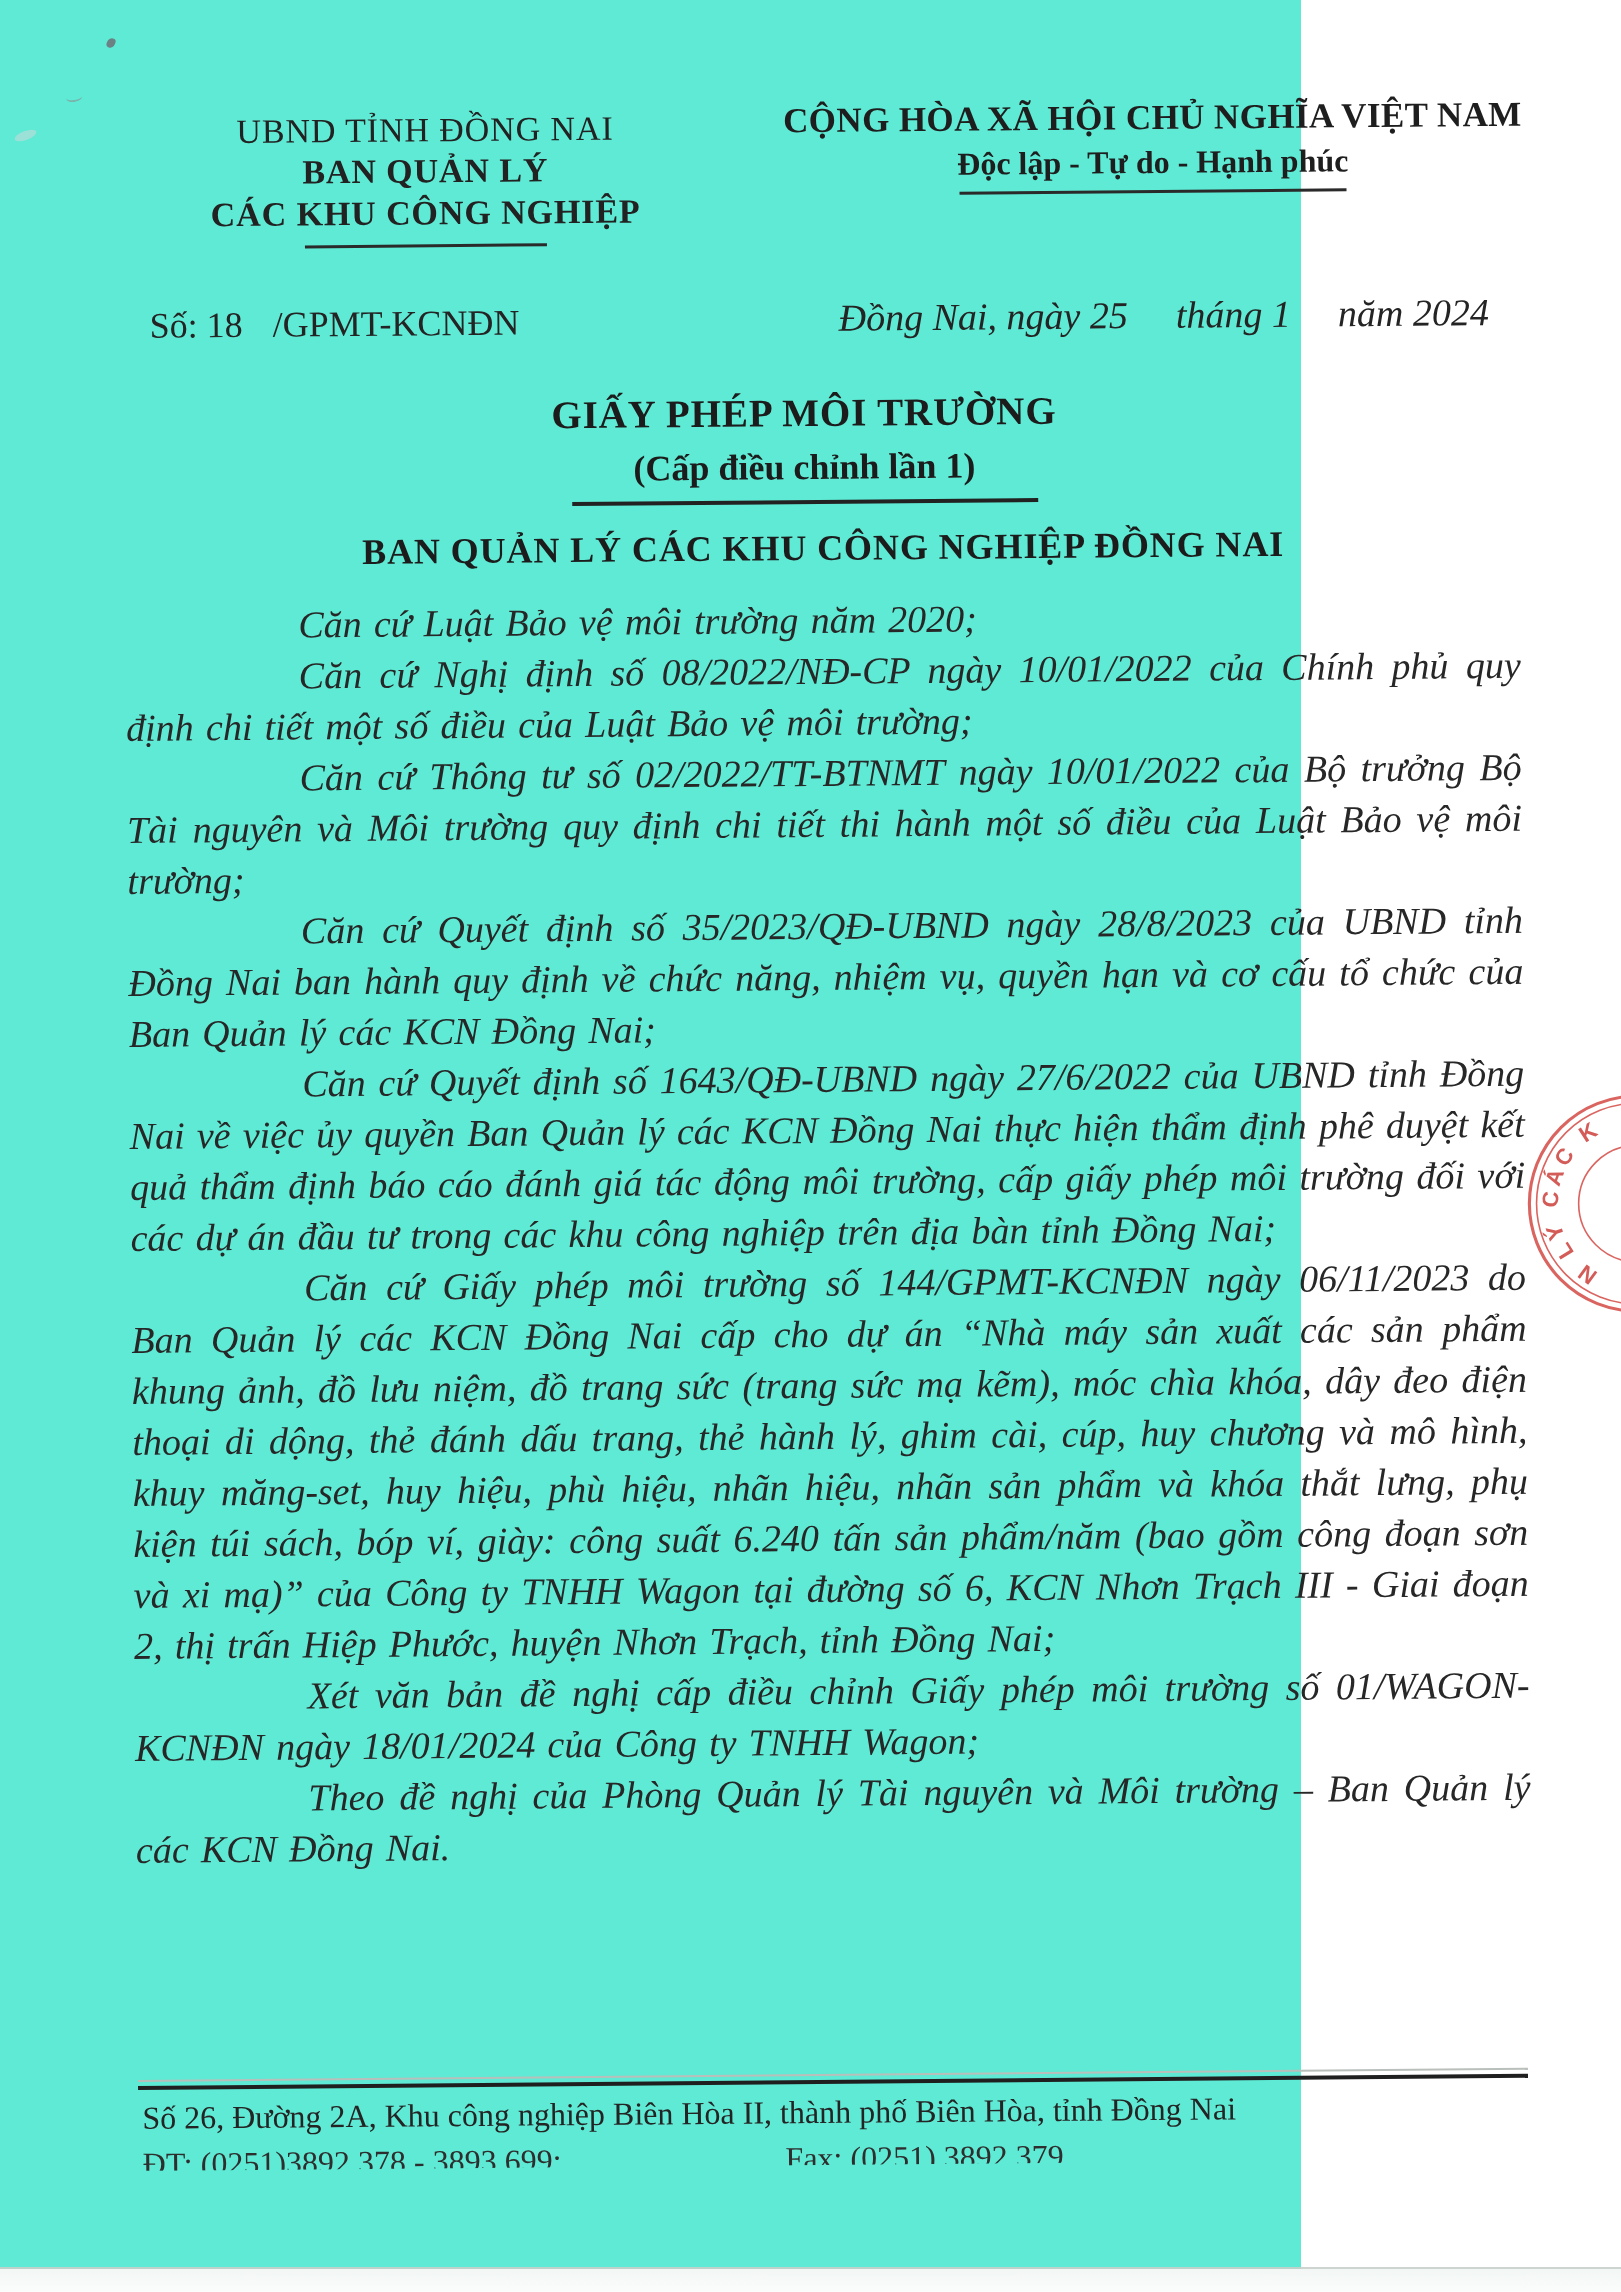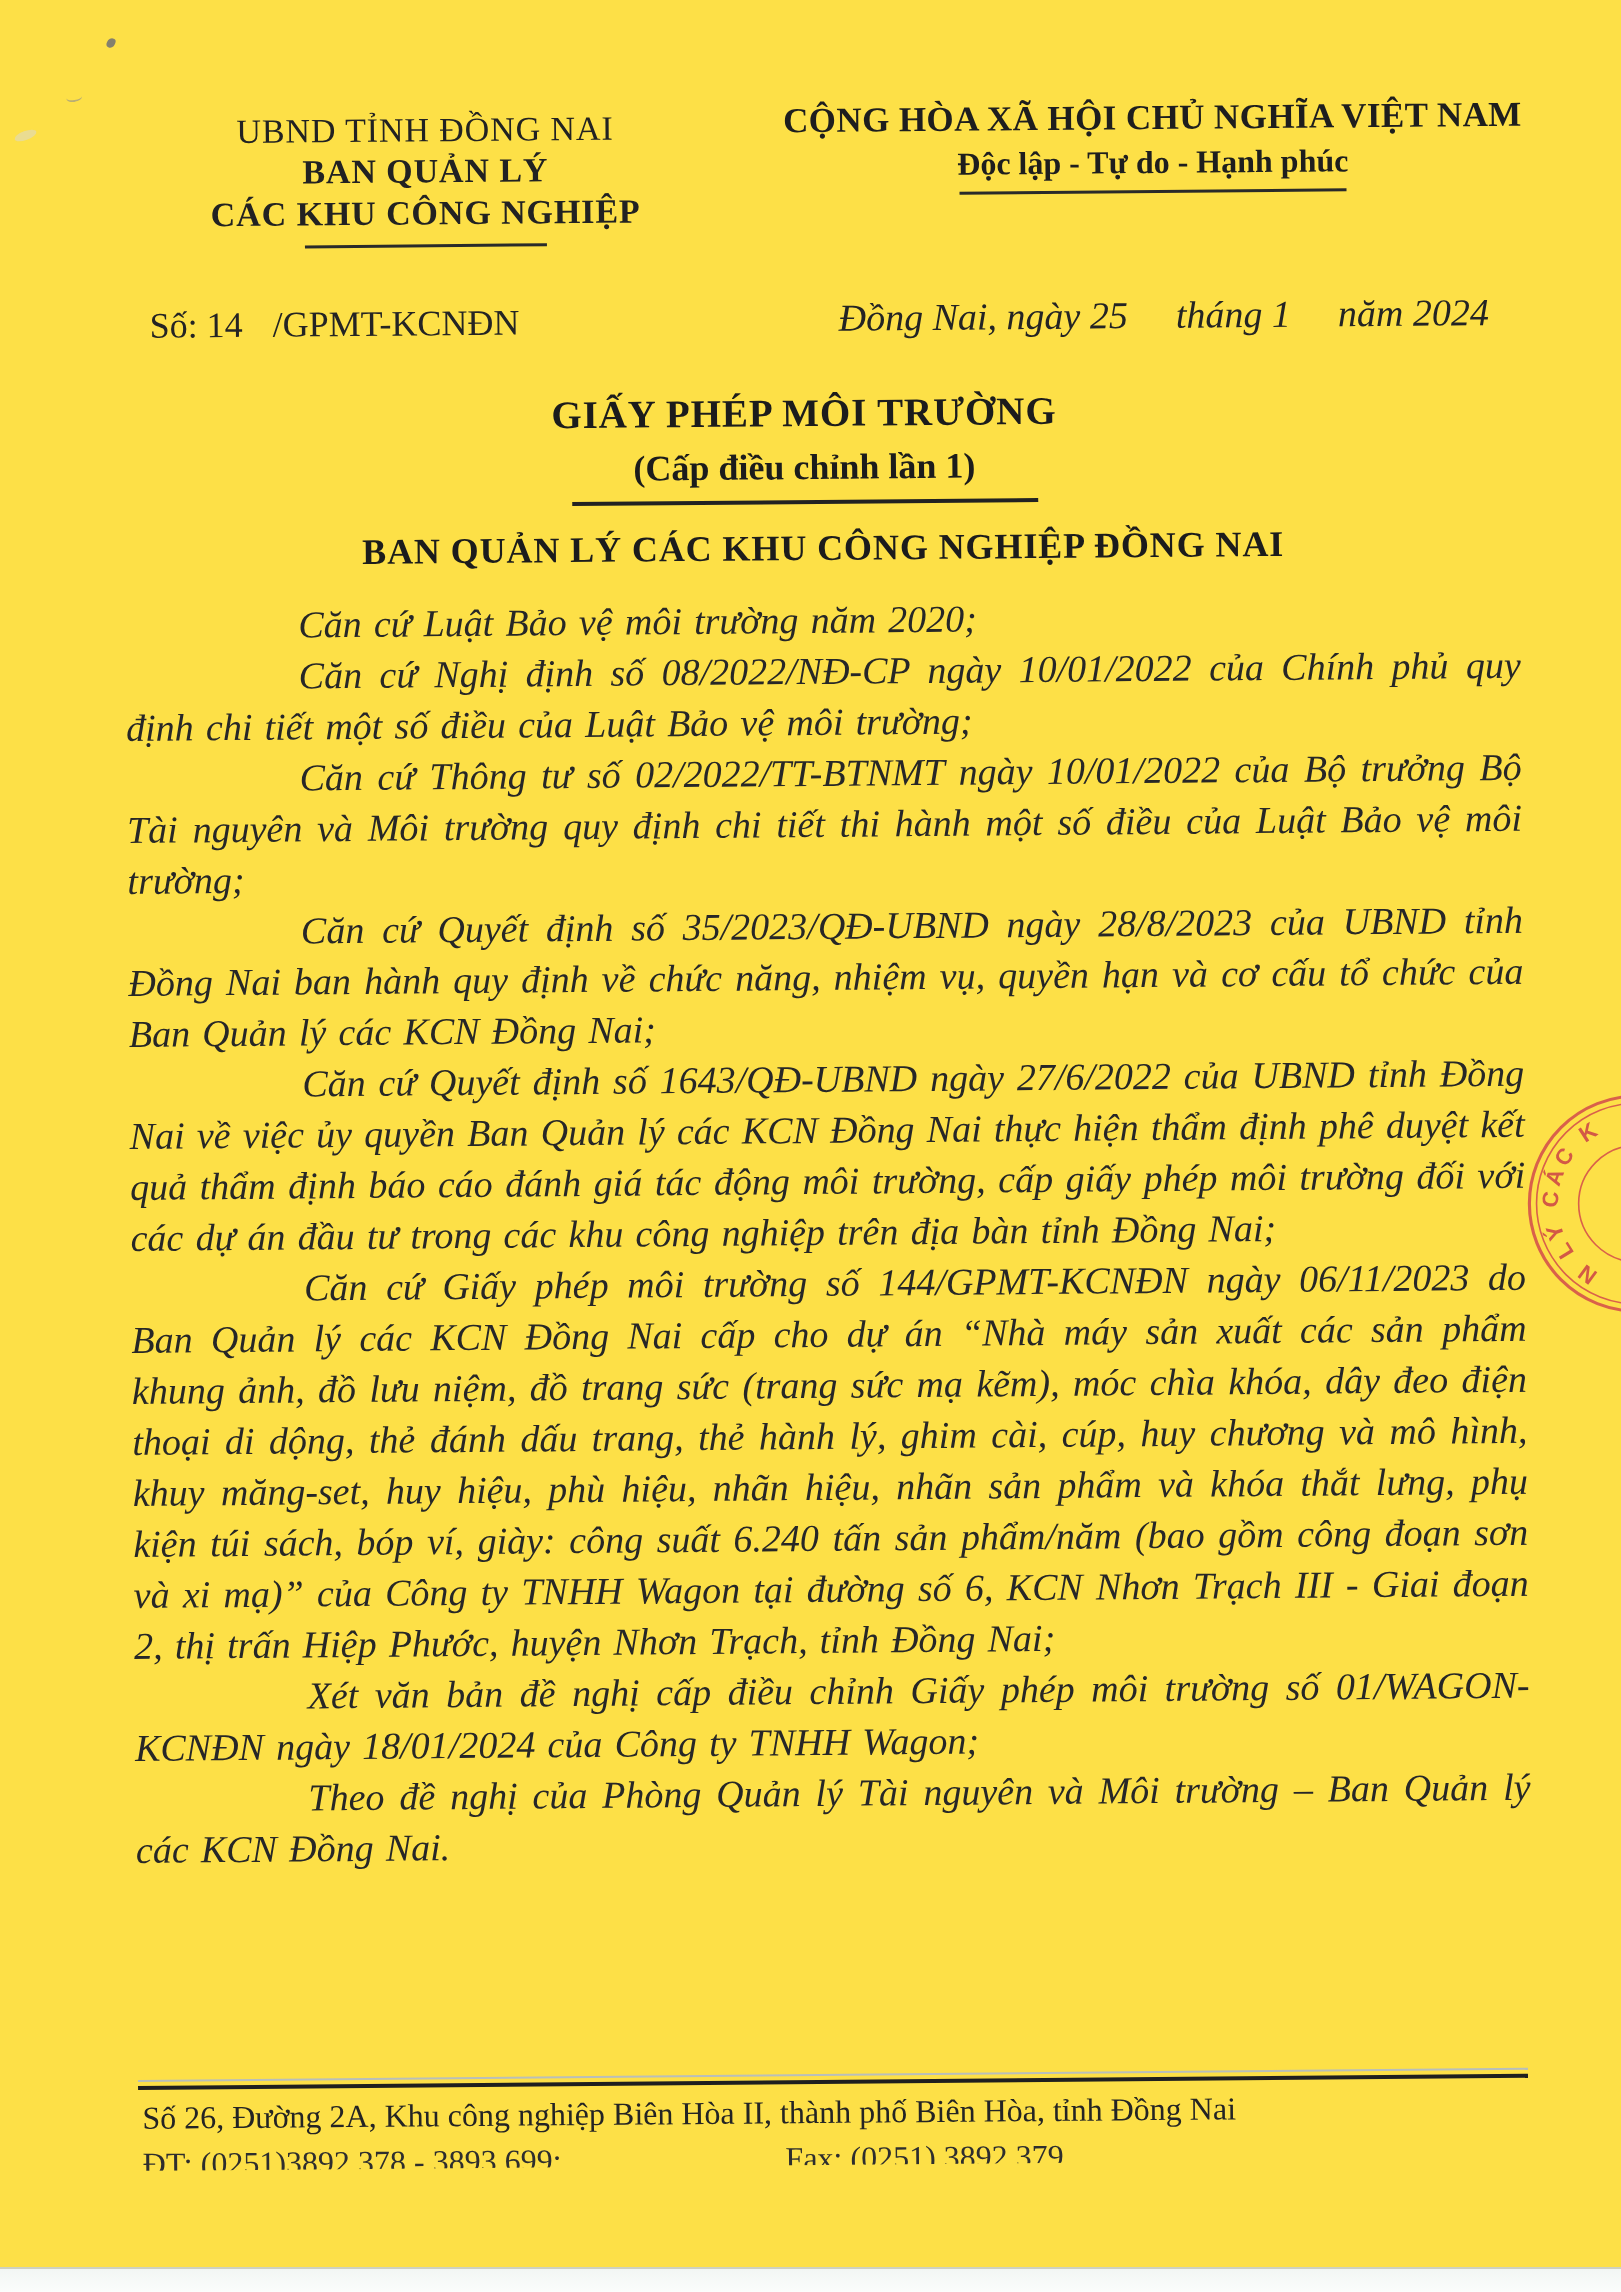--- a/index.html
+++ b/index.html
@@ -2,21 +2,21 @@
 <html style="font-size:14.3px"><head>
 <meta charset="utf-8">
 <style>
   html, body { margin: 0; padding: 0; background: #ffffff; }
   body {
     width: 1621px; height: 2293px; overflow: hidden;
     font-family: "Liberation Serif", "DejaVu Serif", serif;
     color: #262626;
   }
   .page {
-    position: relative; width: 1621px; height: 2293px; background: #fde047;
+    position: relative; width: 1301px; height: 2293px; background: #5eead4;
   }
   .tilt {
     position: absolute; inset: 0;
     transform: rotate(-0.5deg);
     transform-origin: 811px 1164px;
   }
   
   .hdr-left {
     position: absolute; left: 179px; top: 106px; width: 510px;
     text-align: center; line-height: 1.22; color: #222;
@@ -89,21 +89,21 @@
       <div class="rule"></div>
     </div>
 
     <div class="hdr-right">
       <div class="l1">CỘNG HÒA XÃ HỘI CHỦ NGHĨA VIỆT NAM</div>
       <div class="l2">Độc lập - Tự do - Hạnh phúc</div>
       <div class="rule"></div>
     </div>
 
     <div class="refline">
-      <span>Số: 14</span><span class="code">/GPMT-KCNĐN</span>
+      <span>Số: 18</span><span class="code">/GPMT-KCNĐN</span>
     </div>
     <div class="dateline">
       <span class="seg1">Đồng Nai, ngày 25</span><span class="seg2">tháng 1</span><span class="seg3">năm 2024</span>
     </div>
 
     <div class="titleblock">
       <div class="t1">GIẤY PHÉP MÔI TRƯỜNG</div>
       <div class="t2">(Cấp điều chỉnh lần 1)</div>
       <div class="rule"></div>
     </div>

